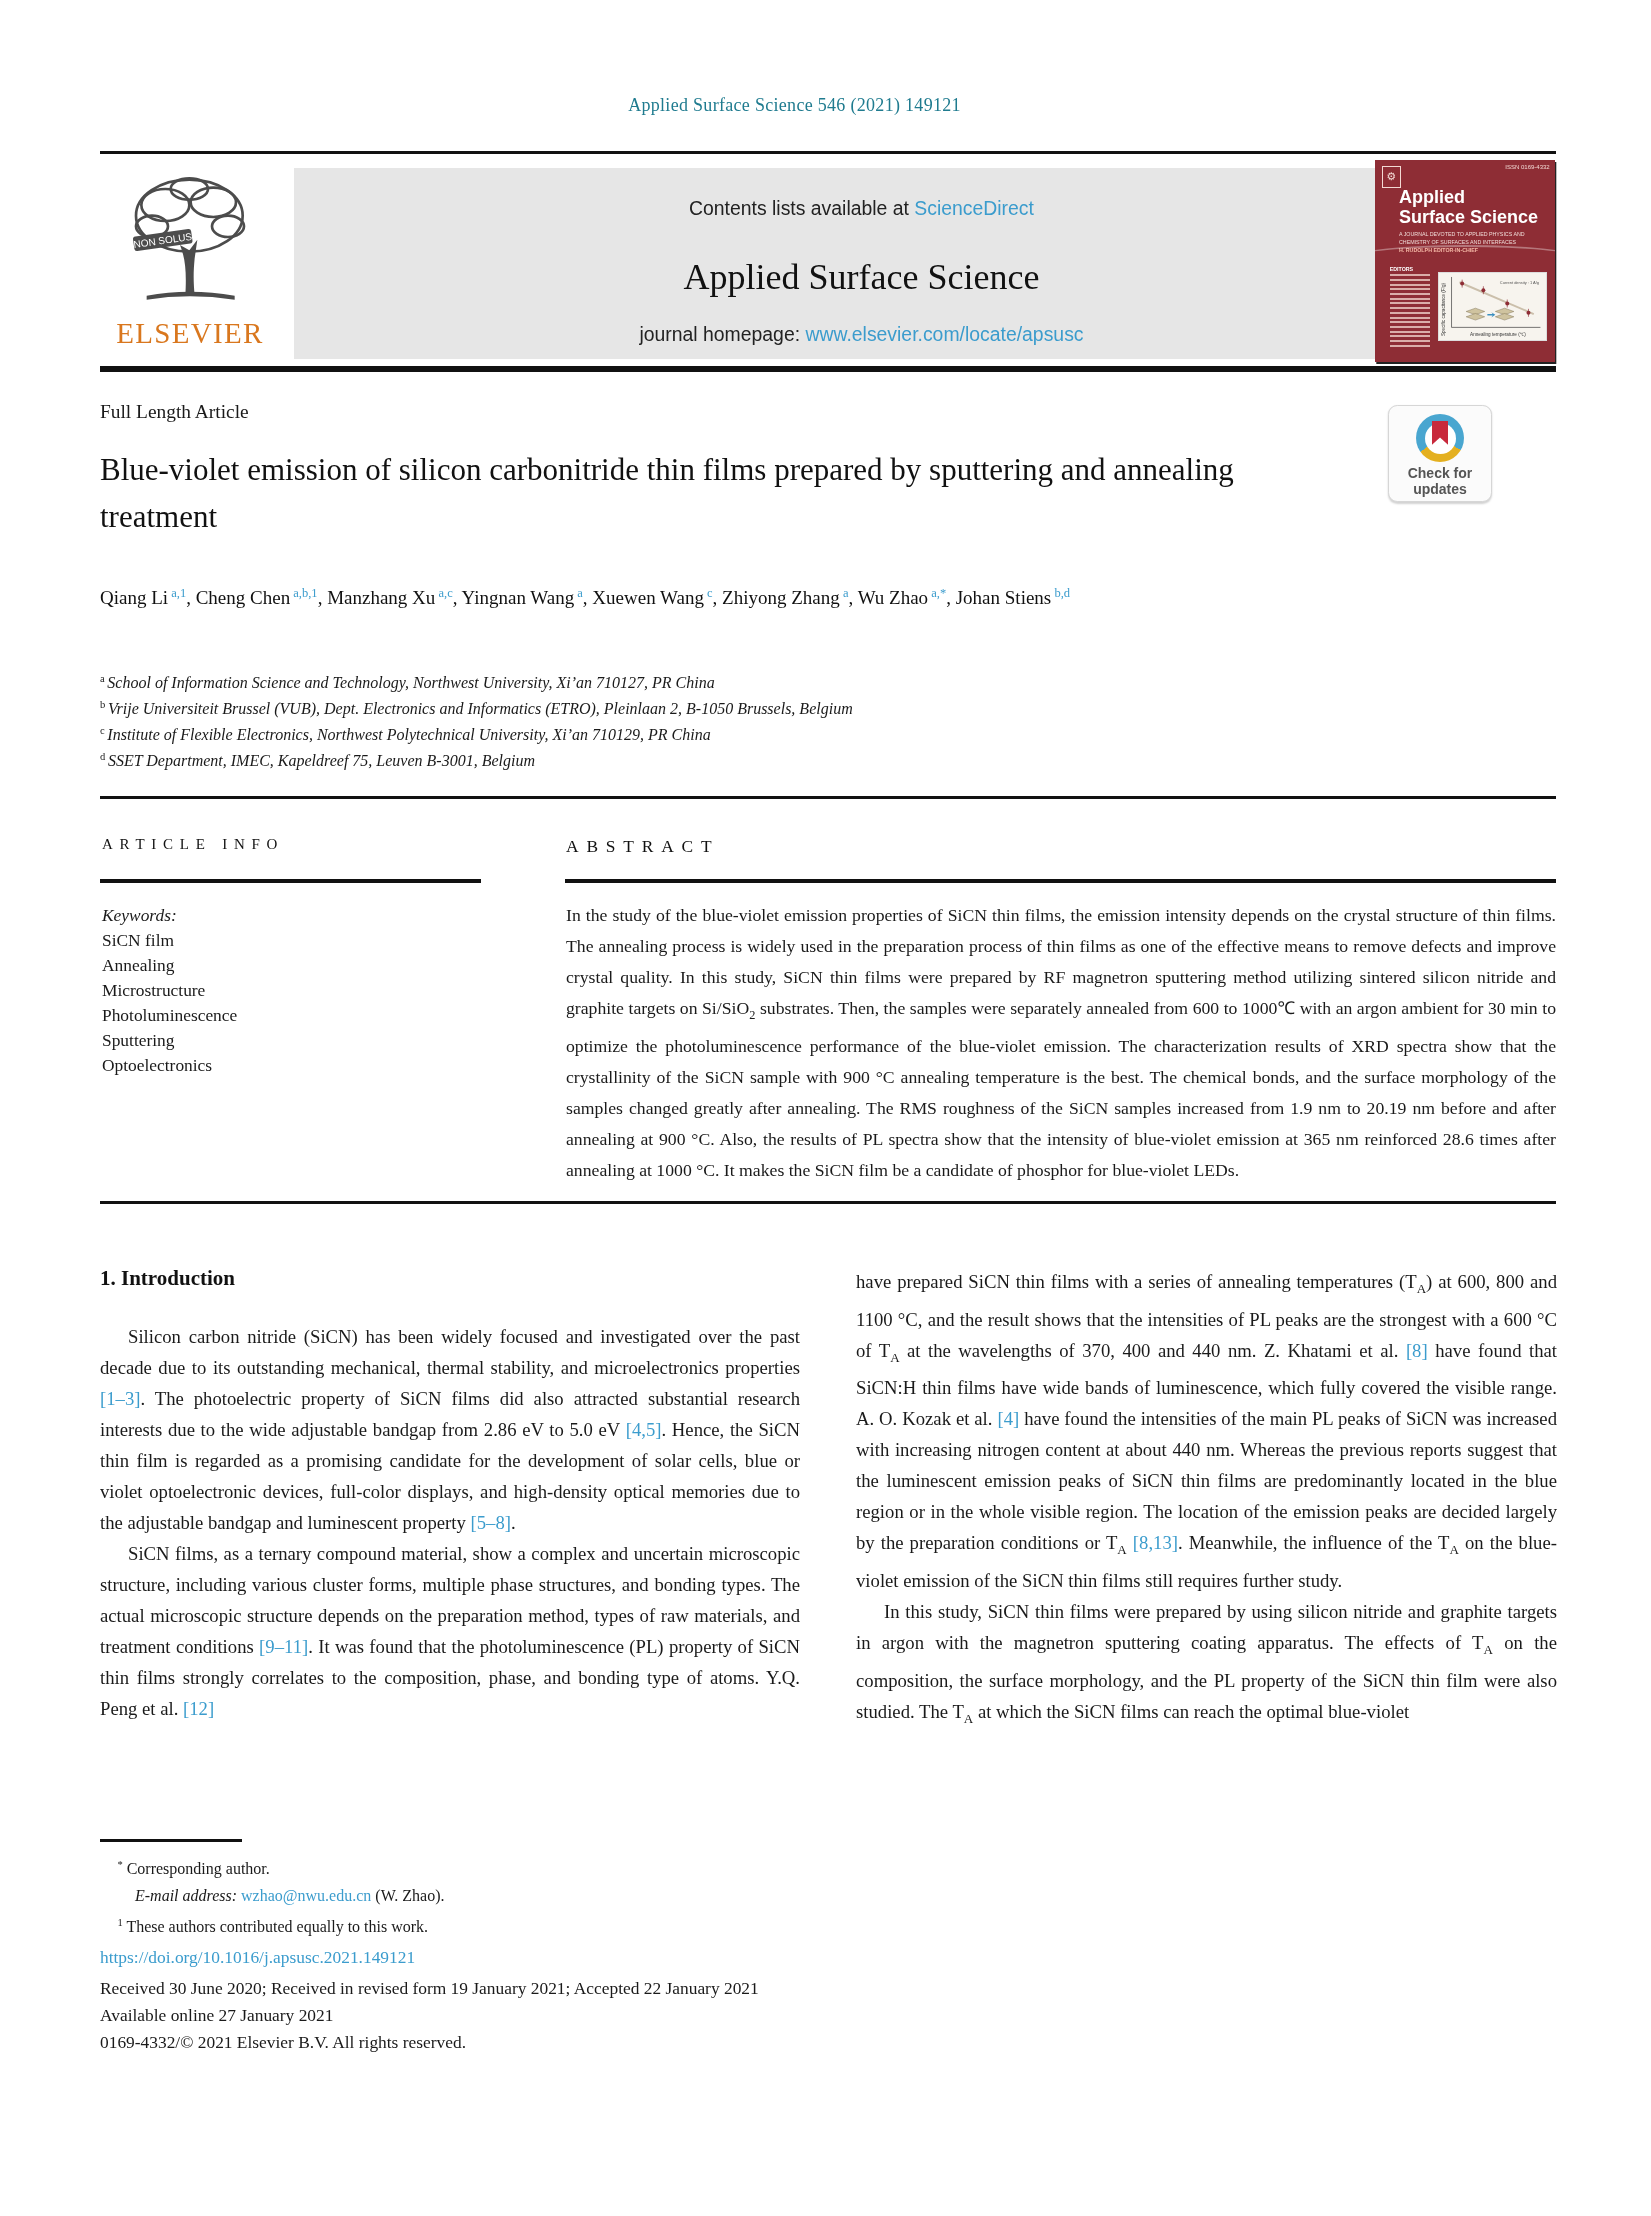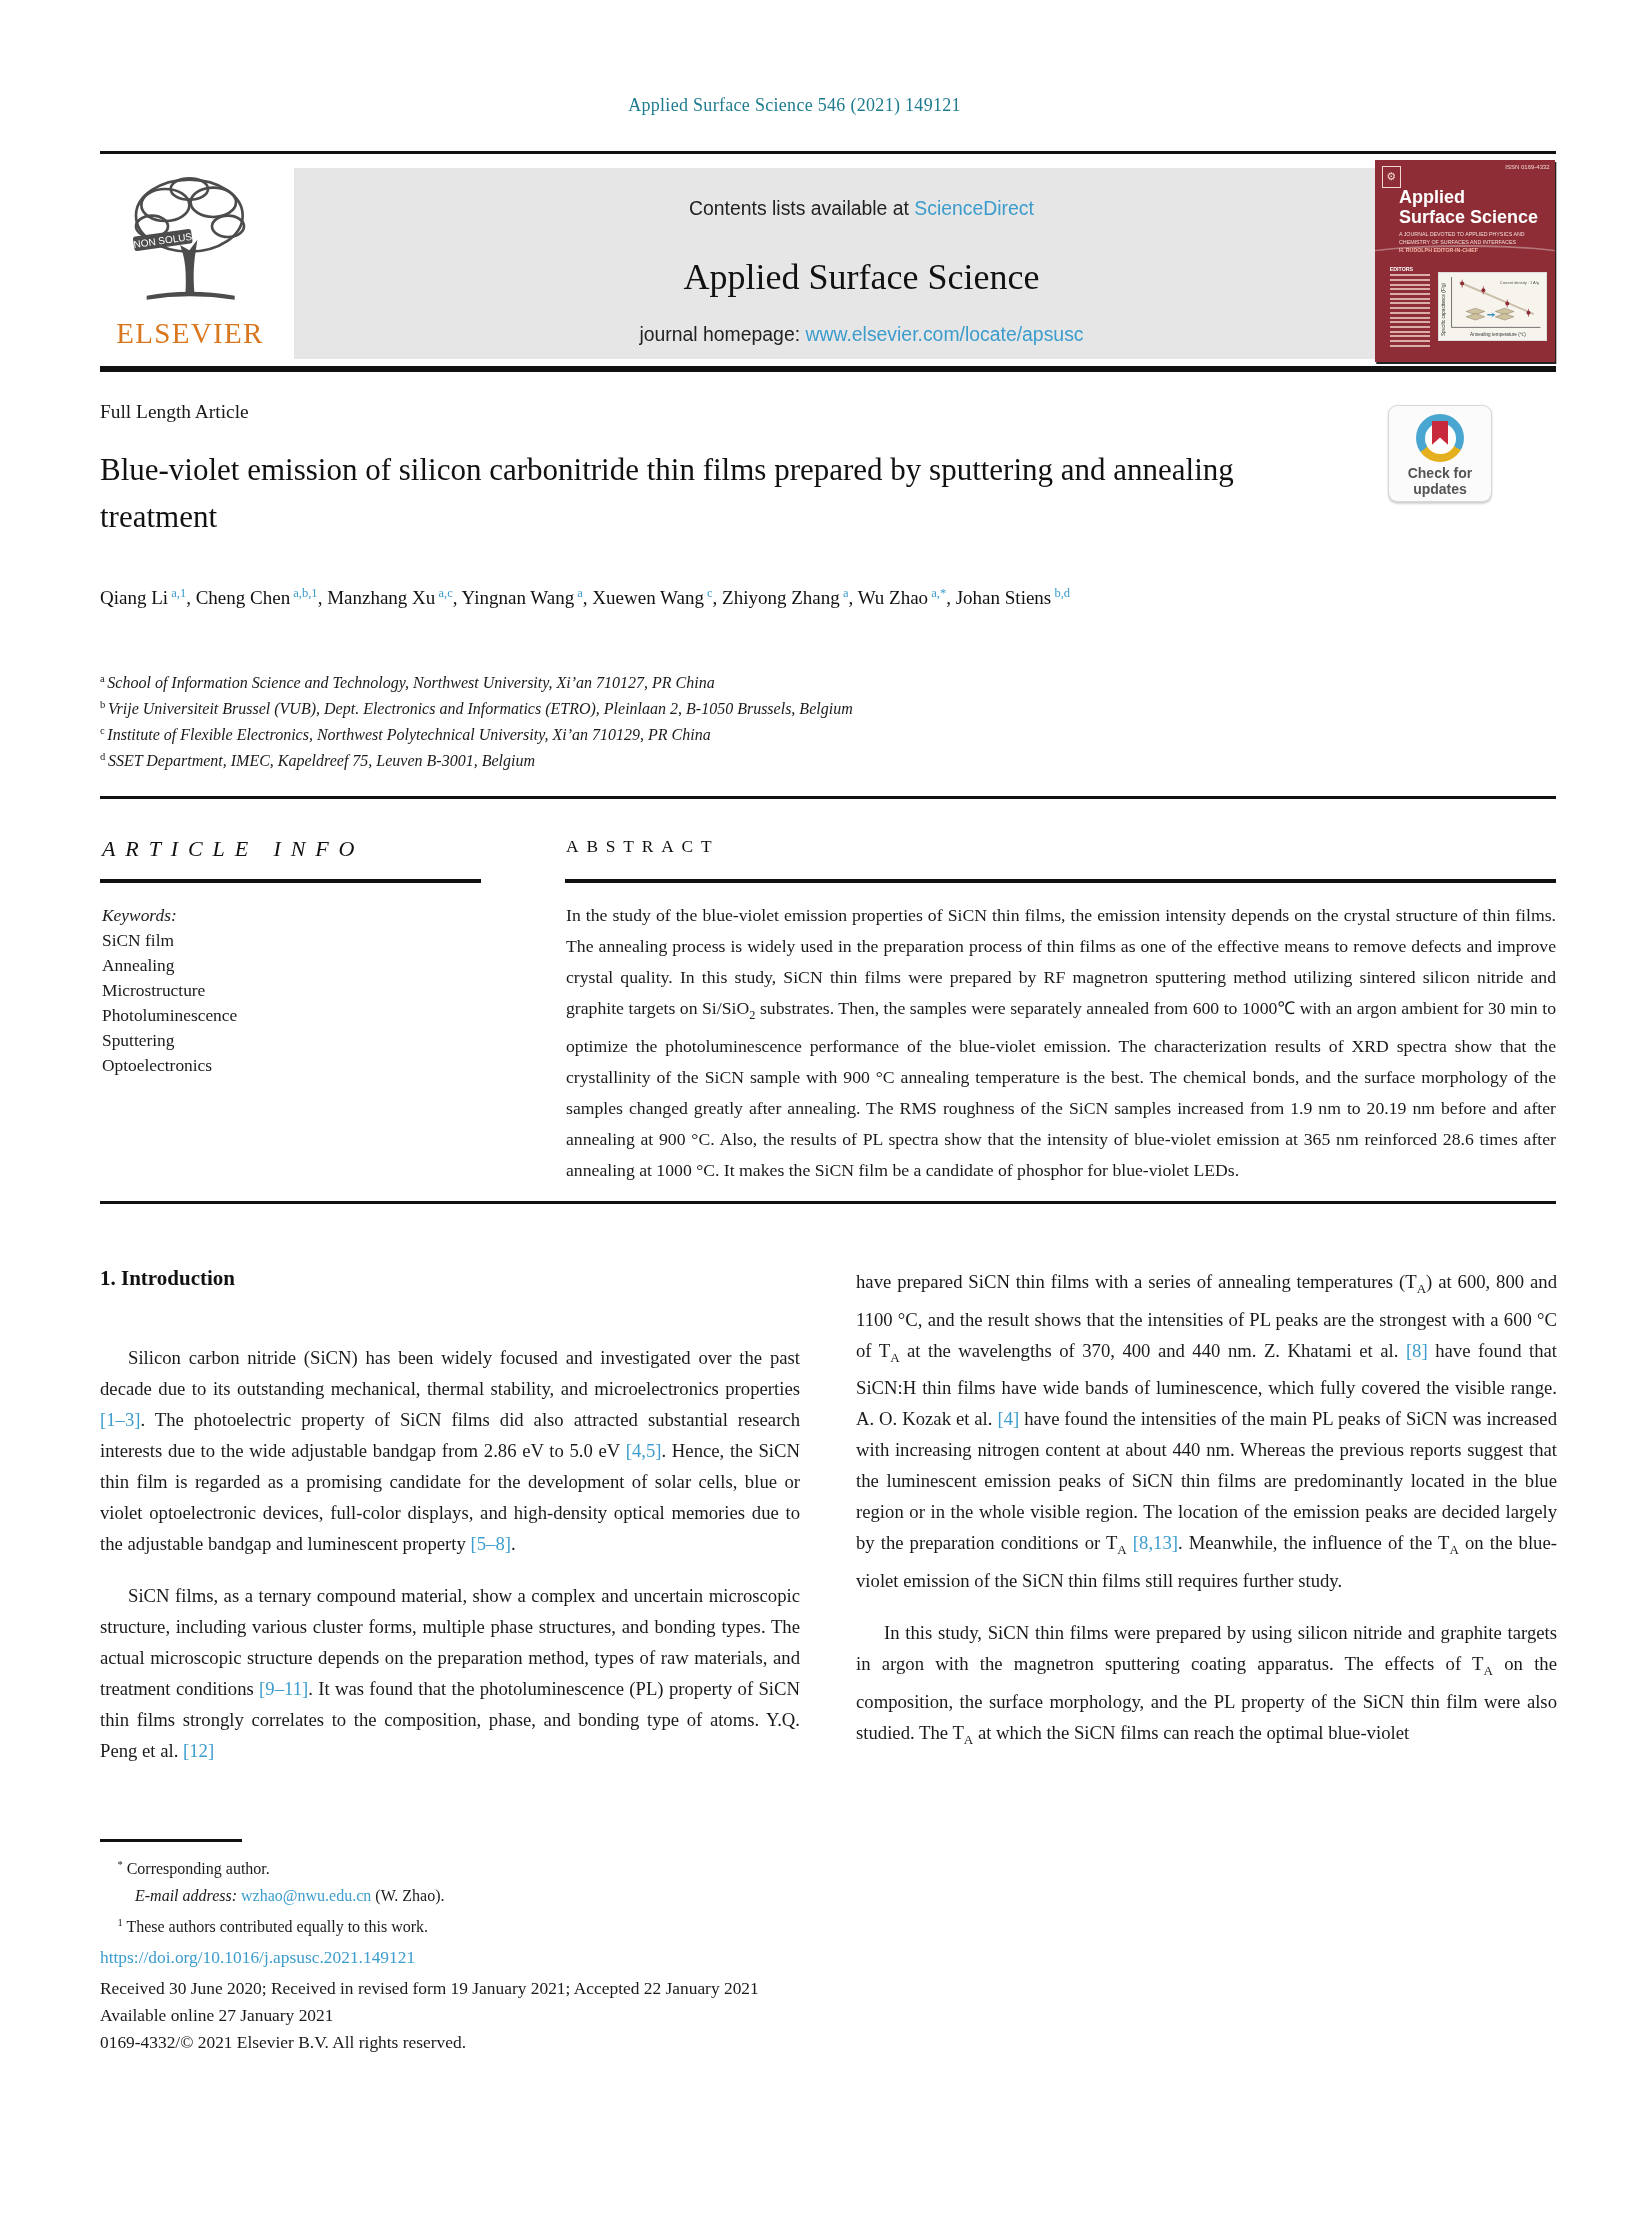--- a/index.html
+++ b/index.html
@@ -60,37 +60,37 @@
                   clip-path:polygon(0 0,100% 0,100% 100%,50% 70%,0 100%);}
   .badge-text{font-size:14px;line-height:16px;font-weight:bold;color:#555;}
 
   .authors{position:absolute;left:100px;top:576px;width:1135px;font-size:19px;line-height:35px;color:#111;}
   .affiliations{position:absolute;left:100px;top:668px;font-size:16px;line-height:21px;color:#1a1a1a;}
   .affiliations .line{margin-bottom:0.7px;}
 
   .rule-affil{position:absolute;left:100px;top:796px;width:1456px;height:2.7px;background:#111;}
 
   
-  .info-head{position:absolute;left:102px;top:836px;font-size:22px;letter-spacing:.45em;color:#111;font-style:italic;}
+  .info-head{position:absolute;left:102px;top:836px;font-size:15px;letter-spacing:.45em;color:#111;}
   .abs-head{position:absolute;left:566px;top:836px;font-size:17.4px;letter-spacing:.45em;color:#111;}
   .rule-info{position:absolute;left:100px;top:879px;width:381px;height:4px;background:#111;}
   .rule-abs{position:absolute;left:565px;top:879px;width:991px;height:4px;background:#111;}
   .keywords{position:absolute;left:102px;top:903px;font-size:17.4px;line-height:25px;color:#1a1a1a;}
   .kw-label{font-style:italic;}
   .abstract{position:absolute;left:566px;top:900px;width:990px;font-size:17.7px;line-height:31px;
             text-align:justify;color:#1a1a1a;}
   .rule-absbot{position:absolute;left:100px;top:1201px;width:1456px;height:3.3px;background:#111;}
 
   
   .sec-head{position:absolute;left:100px;top:1266px;font-size:21px;font-weight:bold;color:#111;}
   .col{position:absolute;top:1266px;width:700px;font-size:18.7px;line-height:31px;text-align:justify;color:#1a1a1a;}
   .col-left{left:100px;top:1321px;}
   .col-right{left:856px;width:701px;}
   .col p{margin:0;}
-  .col p.ind{text-indent:28px;margin-top:21px;}
+  .col p.ind{text-indent:28px;}
 
   
   .fn-rule{position:absolute;left:100px;top:1839px;width:142px;height:2.7px;background:#111;}
   .footnotes{position:absolute;left:100px;top:1851px;font-size:16px;line-height:27px;color:#1a1a1a;}
   .footnotes .fn{padding-left:17.4px;}
   .footnotes .fn2{padding-left:35px;}
   .doi{position:absolute;left:100px;top:1947px;font-size:17.4px;}
   .footer-lines{position:absolute;left:100px;top:1975px;font-size:17.4px;line-height:27px;color:#1a1a1a;}
 </style>
 </head>

